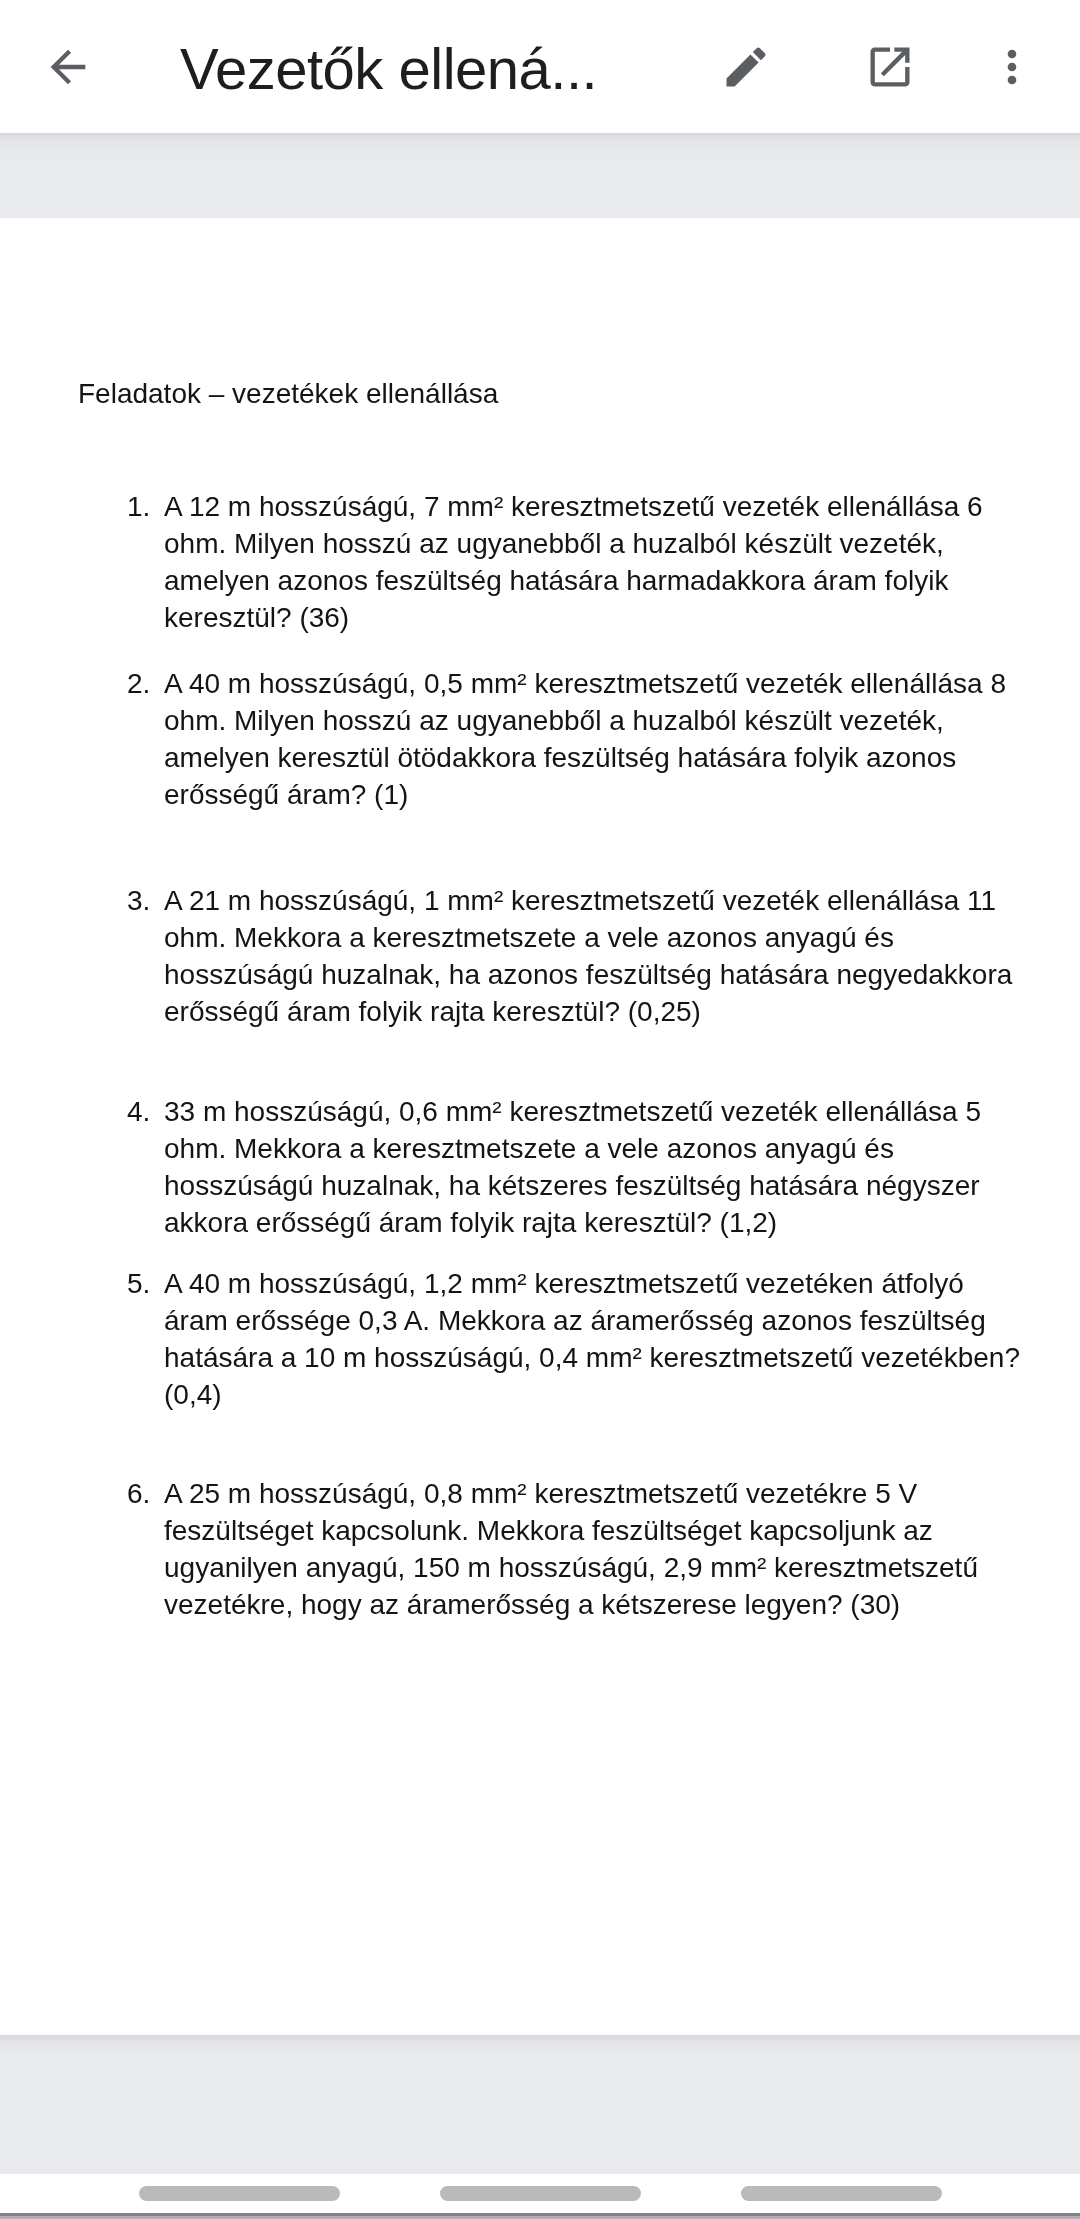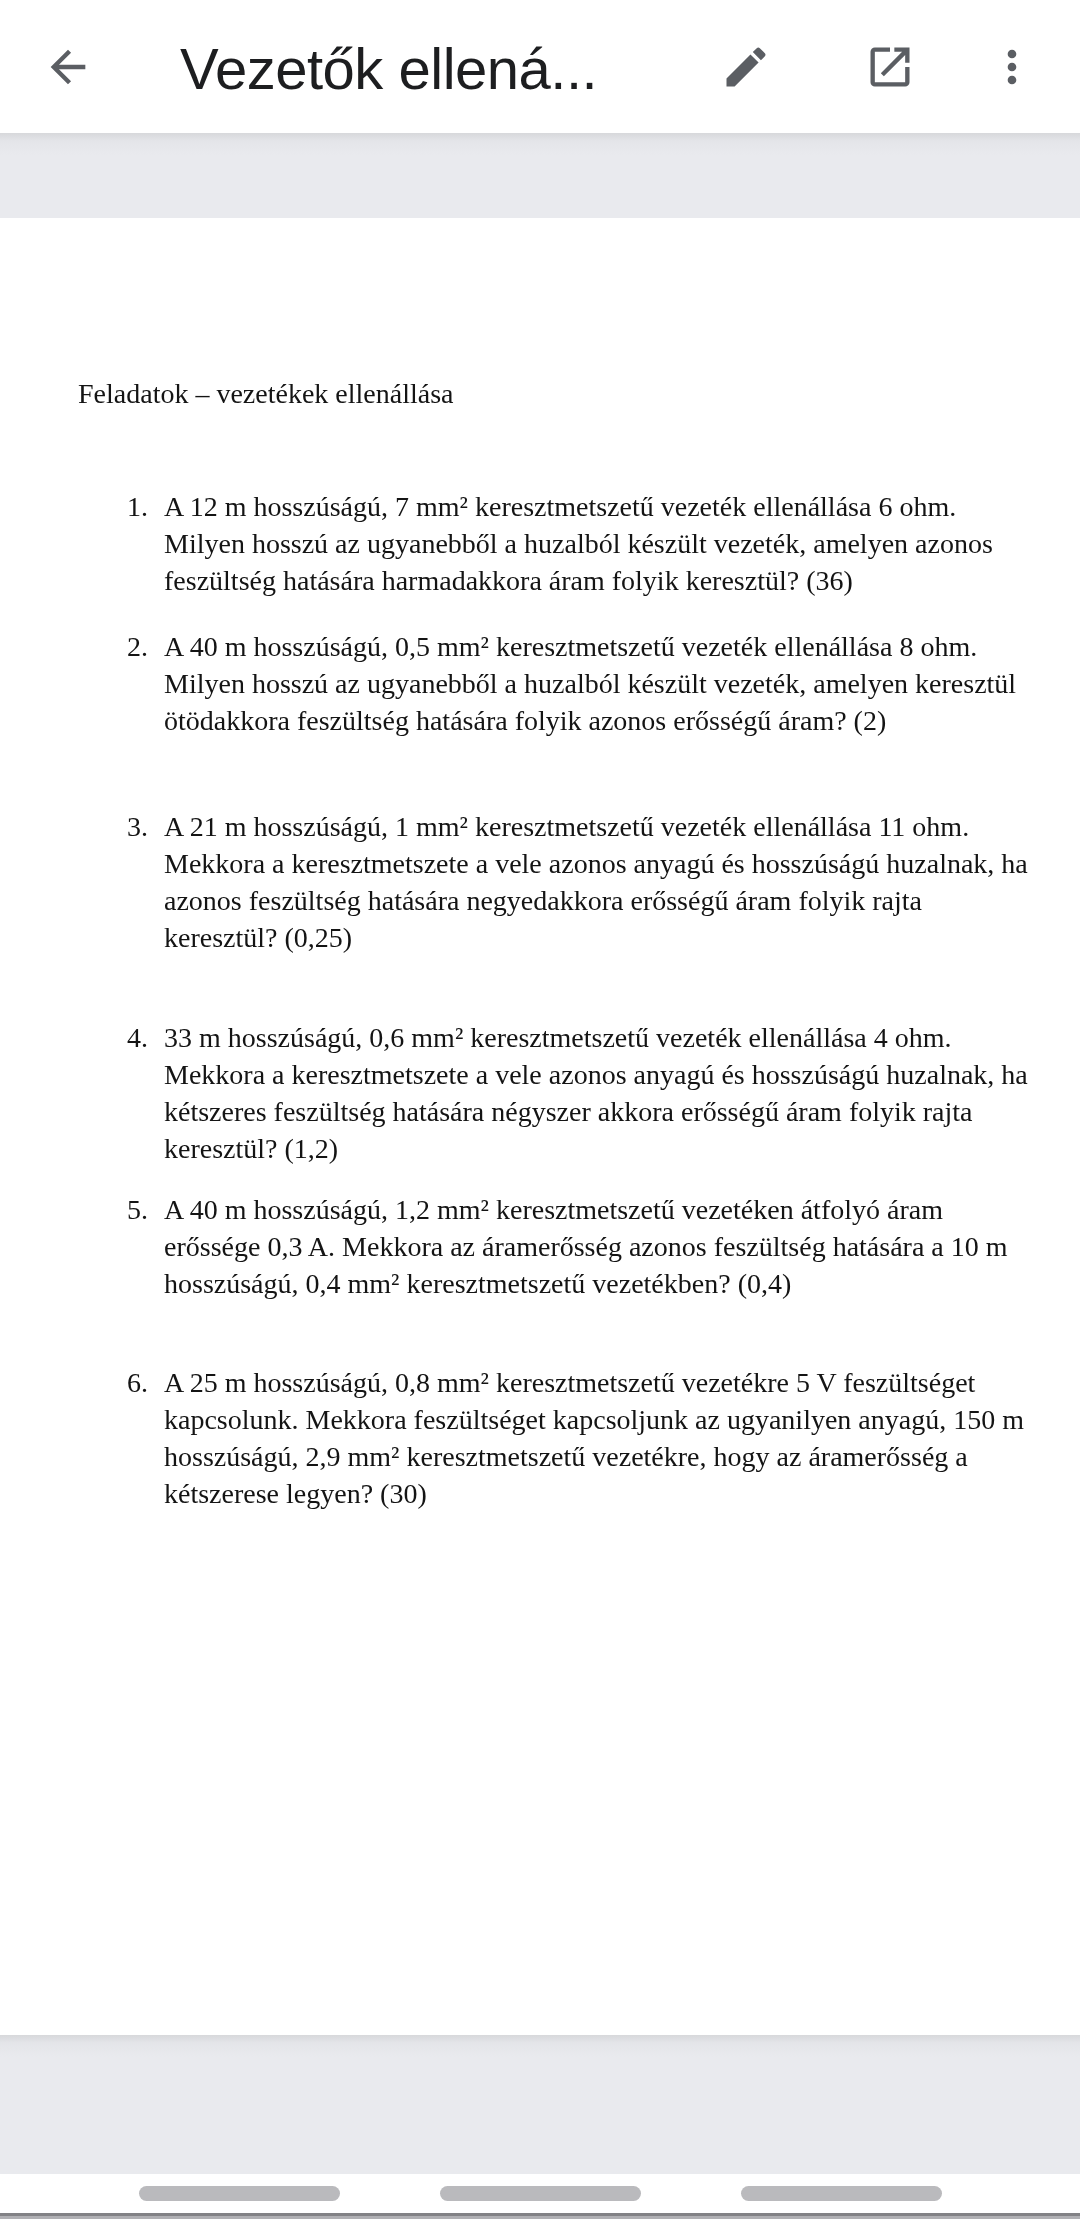--- a/index.html
+++ b/index.html
@@ -39,21 +39,21 @@
   .canvas-bottom {
     height:139px;
     background:linear-gradient(180deg, #d7d8db 0px, #e4e5e9 8px, #e9eaee 22px, #e9eaee 100%);
   }
 
   
   .page {
     height:1817px; box-sizing:border-box;
     background:#ffffff;
     padding:157px 50px 0 78px;
-    font-family:Liberation Serif, serif;
+    font-family:Liberation Sans, sans-serif;
     color:#141414;
   }
   .doc-heading {
     margin:0; font-size:28px; line-height:37px; font-weight:400;
   }
   ol.problems {
     list-style:none; margin:76px 0 0 0; padding:0 0 0 49px;
   }
   li.problem { display:flex; align-items:flex-start; }
   li.problem .num { flex:none; width:37px; font-size:28px; line-height:37px; }
@@ -124,29 +124,29 @@
   <main class="page">
     <p class="doc-heading">Feladatok – vezetékek ellenállása</p>
 
     <ol class="problems">
       <li class="problem">
         <span class="num">1.</span>
         <span class="ptext">A 12 m hosszúságú, 7 mm² keresztmetszetű vezeték ellenállása 6 ohm. Milyen hosszú az ugyanebből a huzalból készült vezeték, amelyen azonos feszültség hatására harmadakkora áram folyik keresztül? (36)</span>
       </li>
       <li class="problem">
         <span class="num">2.</span>
-        <span class="ptext">A 40 m hosszúságú, 0,5 mm² keresztmetszetű vezeték ellenállása 8 ohm. Milyen hosszú az ugyanebből a huzalból készült vezeték, amelyen keresztül ötödakkora feszültség hatására folyik azonos erősségű áram? (2)</span>
+        <span class="ptext">A 40 m hosszúságú, 0,5 mm² keresztmetszetű vezeték ellenállása 8 ohm. Milyen hosszú az ugyanebből a huzalból készült vezeték, amelyen keresztül ötödakkora feszültség hatására folyik azonos erősségű áram? (1)</span>
       </li>
       <li class="problem">
         <span class="num">3.</span>
         <span class="ptext">A 21 m hosszúságú, 1 mm² keresztmetszetű vezeték ellenállása 11 ohm. Mekkora a keresztmetszete a vele azonos anyagú és hosszúságú huzalnak, ha azonos feszültség hatására negyedakkora erősségű áram folyik rajta keresztül? (0,25)</span>
       </li>
       <li class="problem">
         <span class="num">4.</span>
-        <span class="ptext">33 m hosszúságú, 0,6 mm² keresztmetszetű vezeték ellenállása 4 ohm. Mekkora a keresztmetszete a vele azonos anyagú és hosszúságú huzalnak, ha kétszeres feszültség hatására négyszer akkora erősségű áram folyik rajta keresztül? (1,2)</span>
+        <span class="ptext">33 m hosszúságú, 0,6 mm² keresztmetszetű vezeték ellenállása 5 ohm. Mekkora a keresztmetszete a vele azonos anyagú és hosszúságú huzalnak, ha kétszeres feszültség hatására négyszer akkora erősségű áram folyik rajta keresztül? (1,2)</span>
       </li>
       <li class="problem">
         <span class="num">5.</span>
         <span class="ptext">A 40 m hosszúságú, 1,2 mm² keresztmetszetű vezetéken átfolyó áram erőssége 0,3 A. Mekkora az áramerősség azonos feszültség hatására a 10 m hosszúságú, 0,4 mm² keresztmetszetű vezetékben? (0,4)</span>
       </li>
       <li class="problem">
         <span class="num">6.</span>
         <span class="ptext">A 25 m hosszúságú, 0,8 mm² keresztmetszetű vezetékre 5 V feszültséget kapcsolunk. Mekkora feszültséget kapcsoljunk az ugyanilyen anyagú, 150 m hosszúságú, 2,9 mm² keresztmetszetű vezetékre, hogy az áramerősség a kétszerese legyen? (30)</span>
       </li>
     </ol>

